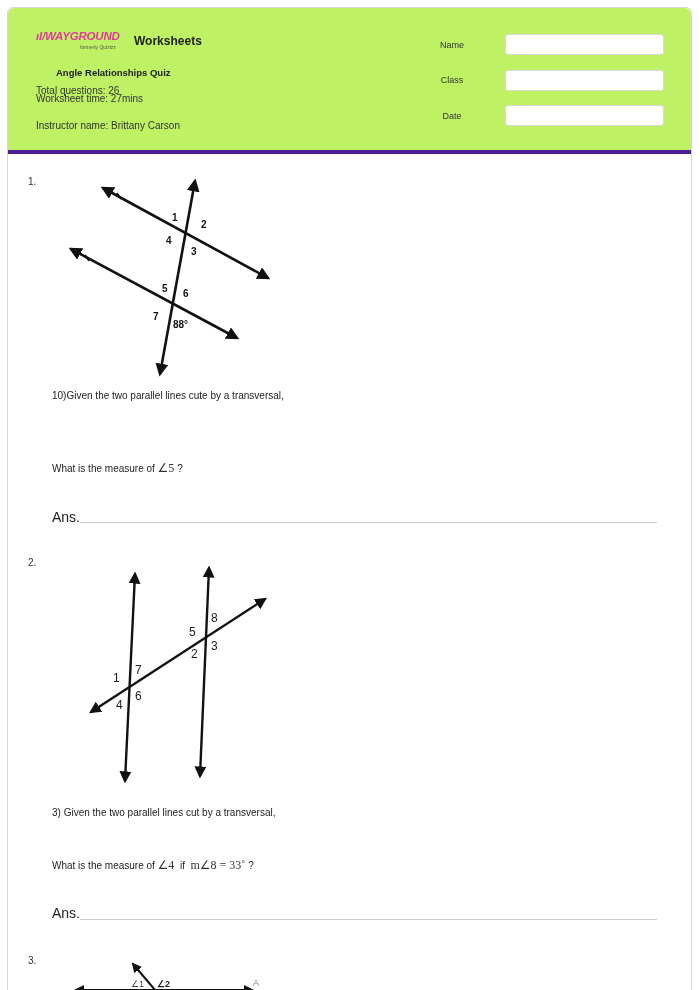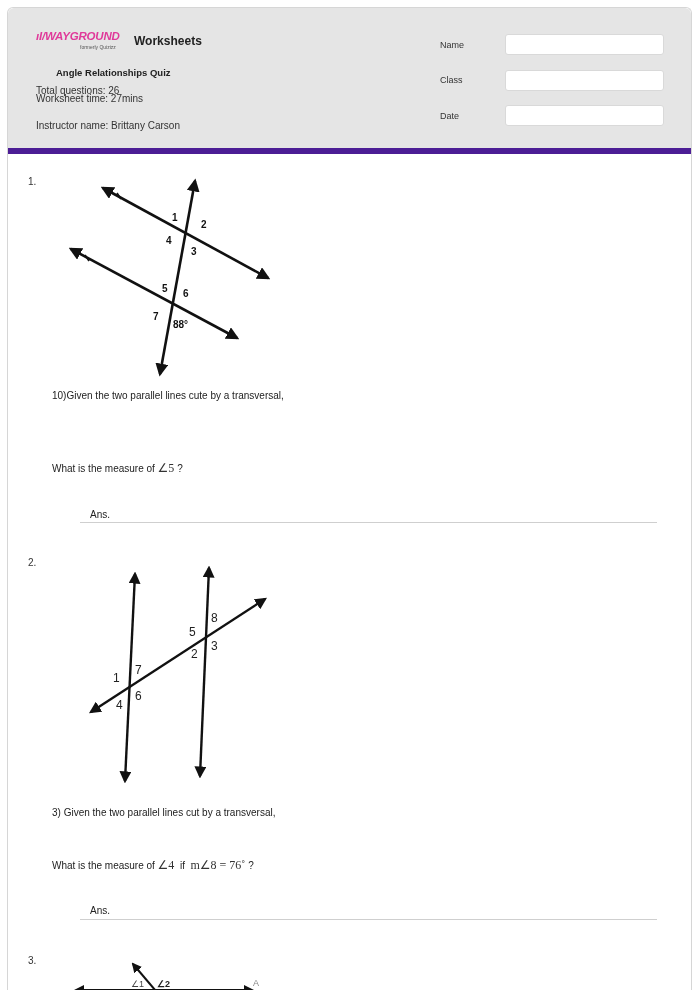--- a/index.html
+++ b/index.html
@@ -6,43 +6,43 @@
   html, body { width: 700px; height: 990px; overflow: hidden; background: #ffffff; }
   body { font-family: "Liberation Sans", sans-serif; color: #222; position: relative; }
 
   .page {
     position: absolute; left: 7px; top: 7px; width: 685px; height: 990px;
     border: 1px solid #d6d6d6; border-bottom: none;
     border-radius: 6px 6px 0 0; background: #fff;
   }
   .header {
     position: absolute; left: 0; top: 0; width: 100%; height: 146px;
-    background: #e5e5e5; border-bottom: 6px solid #4c1d95;
+    background: #bef264; border-bottom: 4px solid #4c1d95;
     border-radius: 6px 6px 0 0;
   }
   .logo { position: absolute; left: 28px; top: 22px; width: 92px; height: 24px; }
   .logo-word { position: absolute; left: 0; top: 0; font-size: 11.5px; font-weight: bold; font-style: italic; color: #e0399a; letter-spacing: -0.2px; white-space: nowrap; }
   .logo-mark { display: inline-block; color: #e0399a; }
   .logo-sub { position: absolute; left: 44px; top: 14px; font-size: 5px; color: #555; white-space: nowrap; }
   .product { position: absolute; left: 126px; top: 26px; font-size: 12px; font-weight: bold; color: #222; }
   .quiz-title { position: absolute; left: 28px; top: 59px; font-size: 9.5px; font-weight: bold; color: #222; margin-left: 20px; }
   .meta { position: absolute; left: 28px; font-size: 10px; color: #333; }
   .meta.q { top: 77px; } .meta.t { top: 85px; } .meta.i { top: 112px; }
 
-  .field-label { position: absolute; width: 50px; text-align: left; font-size: 9px; color: #333; left: 432px; }
+  .field-label { position: absolute; width: 50px; text-align: center; font-size: 9px; color: #333; left: 419px; }
   .field-input {
     position: absolute; left: 497px; width: 159px; height: 21px;
     border: 1px solid #d9d9d9; border-radius: 3px; background: #fff;
     font-family: "Liberation Sans", sans-serif; font-size: 9px; padding: 0 4px; outline: none;
   }
 
   .qnum { position: absolute; left: 28px; font-size: 10px; color: #333; }
   .qtext { position: absolute; left: 52px; font-size: 10px; color: #222; white-space: nowrap; }
   .math { font-family: "Liberation Serif", serif; font-size: 12px; color: #333; }
-  .ans-label { position: absolute; left: 52px; font-size: 10px; color: #222; margin-left: 38px; }
+  .ans-label { position: absolute; left: 52px; font-size: 14px; color: #222; }
   .ans-line { position: absolute; left: 80px; width: 577px; height: 1px; background: #cfcfcf; }
 
   svg.diagram { position: absolute; left: 0; top: 0; }
   .dlabel { font-family: "Liberation Sans", sans-serif; font-weight: bold; font-size: 10px; fill: #111; }
   .dlabel2 { font-family: "Liberation Sans", sans-serif; font-size: 12px; fill: #222; }
 </style>
 </head>
 <body>
 
 <div class="page">
@@ -115,21 +115,21 @@
     <text class="dlabel2" x="189" y="636">5</text>
     <text class="dlabel2" x="211" y="650">3</text>
     <text class="dlabel2" x="191" y="658">2</text>
     <text class="dlabel2" x="113" y="682">1</text>
     <text class="dlabel2" x="135" y="674">7</text>
     <text class="dlabel2" x="135" y="700">6</text>
     <text class="dlabel2" x="116" y="709">4</text>
   </svg>
   <div class="qtext" style="top:807px">3) Given the two parallel lines cut by a transversal,</div>
   <div class="qtext" style="top:858px">
-    <span>What is the measure of </span><span class="math">∠4</span><span style="white-space:pre">  if  </span><span class="math">m∠8 = 76˚</span><span> ?</span>
+    <span>What is the measure of </span><span class="math">∠4</span><span style="white-space:pre">  if  </span><span class="math">m∠8 = 33˚</span><span> ?</span>
   </div>
   <div class="ans-label" style="top:905px">Ans.</div>
   <div class="ans-line" style="top:919px"></div>
 </div>
 
 <div>
   <div class="qnum" style="top:955px">3.</div>
   <svg class="diagram" width="700" height="990">
     <defs>
       <marker id="ah3" viewBox="0 0 10 10" refX="8" refY="5" markerWidth="5" markerHeight="5" orient="auto-start-reverse">

